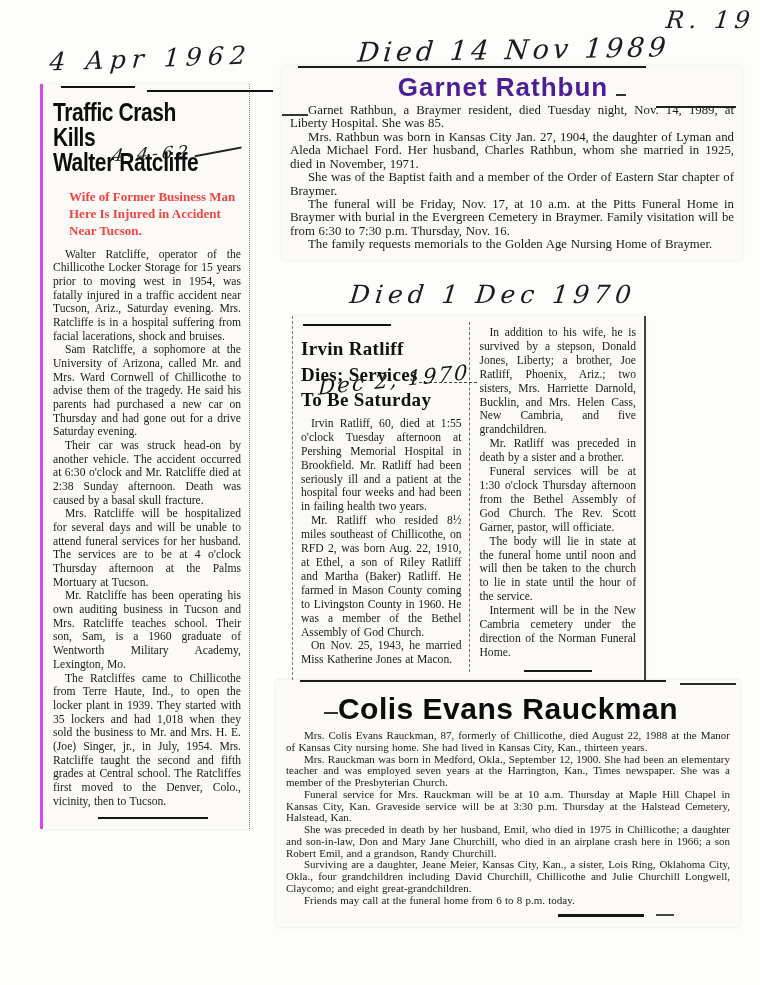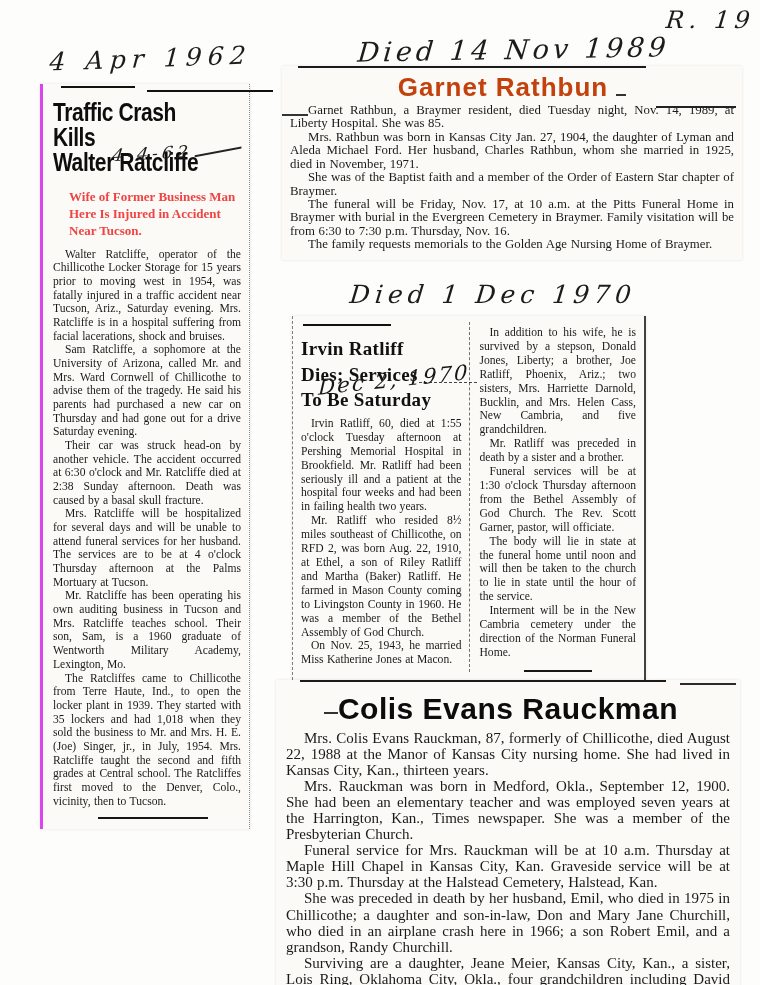--- a/index.html
+++ b/index.html
@@ -40,21 +40,21 @@
                   line-height:1.3;color:#ef4444;}
   .clip-ratcliffe p{font-size:11.6px;line-height:1.18;text-indent:12px;}
   .ratcliffe-endrule{width:110px;height:2px;margin:9px 0 0 45px;}
 
   
   .clip-rathbun{left:282px;top:66px;width:460px;padding:6px 8px 8px 8px;box-sizing:border-box;}
   .clip-rathbun::before{content:"";position:absolute;top:0;left:16px;width:348px;height:2px;background:#1b1b1b;}
   .rathbun-mark-right{position:absolute;top:40px;right:6px;width:80px;height:2px;background:#222;}
   .rathbun-mark-left{position:absolute;top:48px;left:0;width:26px;height:2px;background:#333;}
   .rathbun-headline{margin:2px 0 4px 0;text-align:center;font-family:"Liberation Sans",sans-serif;
-                  font-weight:700;font-size:26px;line-height:1.0;letter-spacing:1px;color:#c2410c;}
+                  font-weight:700;font-size:26px;line-height:1.0;letter-spacing:1px;color:#4c1d95;}
   .rathbun-headline::after{content:"";display:inline-block;width:10px;height:2px;background:#333;
                   margin-left:8px;vertical-align:baseline;}
   .clip-rathbun p{font-size:12.8px;line-height:1.05;text-indent:18px;}
 
   
   .clip-ratliff{left:292px;top:316px;width:354px;min-height:345px;padding:6px 0 8px 0;box-sizing:border-box;
                   display:flex;border-left:1px dashed rgba(0,0,0,0.5);border-right:2px solid rgba(20,20,20,0.8);}
   .ratliff-col1{position:relative;width:178px;padding:4px 8px 0 8px;box-sizing:border-box;}
   .ratliff-col2{position:relative;width:176px;padding:4px 8px 0 9px;box-sizing:border-box;
                   border-left:1px dashed rgba(0,0,0,0.55);}
@@ -67,21 +67,21 @@
   .clip-ratliff p{font-size:11.6px;line-height:1.2;text-indent:10px;}
   .ratliff-endrule{width:68px;height:2px;margin:10px auto 0 auto;}
 
   
   .clip-rauckman{left:276px;top:680px;width:464px;padding:8px 10px 10px 10px;box-sizing:border-box;}
   .clip-rauckman::before{content:"";position:absolute;top:0;left:24px;width:366px;height:2px;background:#1b1b1b;}
   .clip-rauckman::after{content:"";position:absolute;top:3px;right:4px;width:56px;height:2px;background:#2b2b2b;}
   .rauckman-predash{position:absolute;top:32px;left:48px;width:14px;height:2px;background:#333;}
   .rauckman-headline{margin:6px 0 6px 0;text-align:center;font-family:"Liberation Sans",sans-serif;
                   font-weight:700;font-size:30px;line-height:1.0;letter-spacing:0.5px;color:#0c0c0c;}
-  .clip-rauckman p{font-size:15px;line-height:1.07;text-indent:18px;}
+  .clip-rauckman p{font-size:11px;line-height:1.07;text-indent:18px;}
   .rauckman-endrule{width:86px;height:3px;margin:8px 0 0 272px;position:relative;}
   .rauckman-endrule::after{content:"";position:absolute;left:98px;top:0;width:18px;height:2px;background:#444;}
 </style>
 </head>
 <body>
 
 <div class="page">
 
   <div class="hw hw-corner">R. 19</div>
   <div class="hw hw-1962">4 Apr 1962</div>

